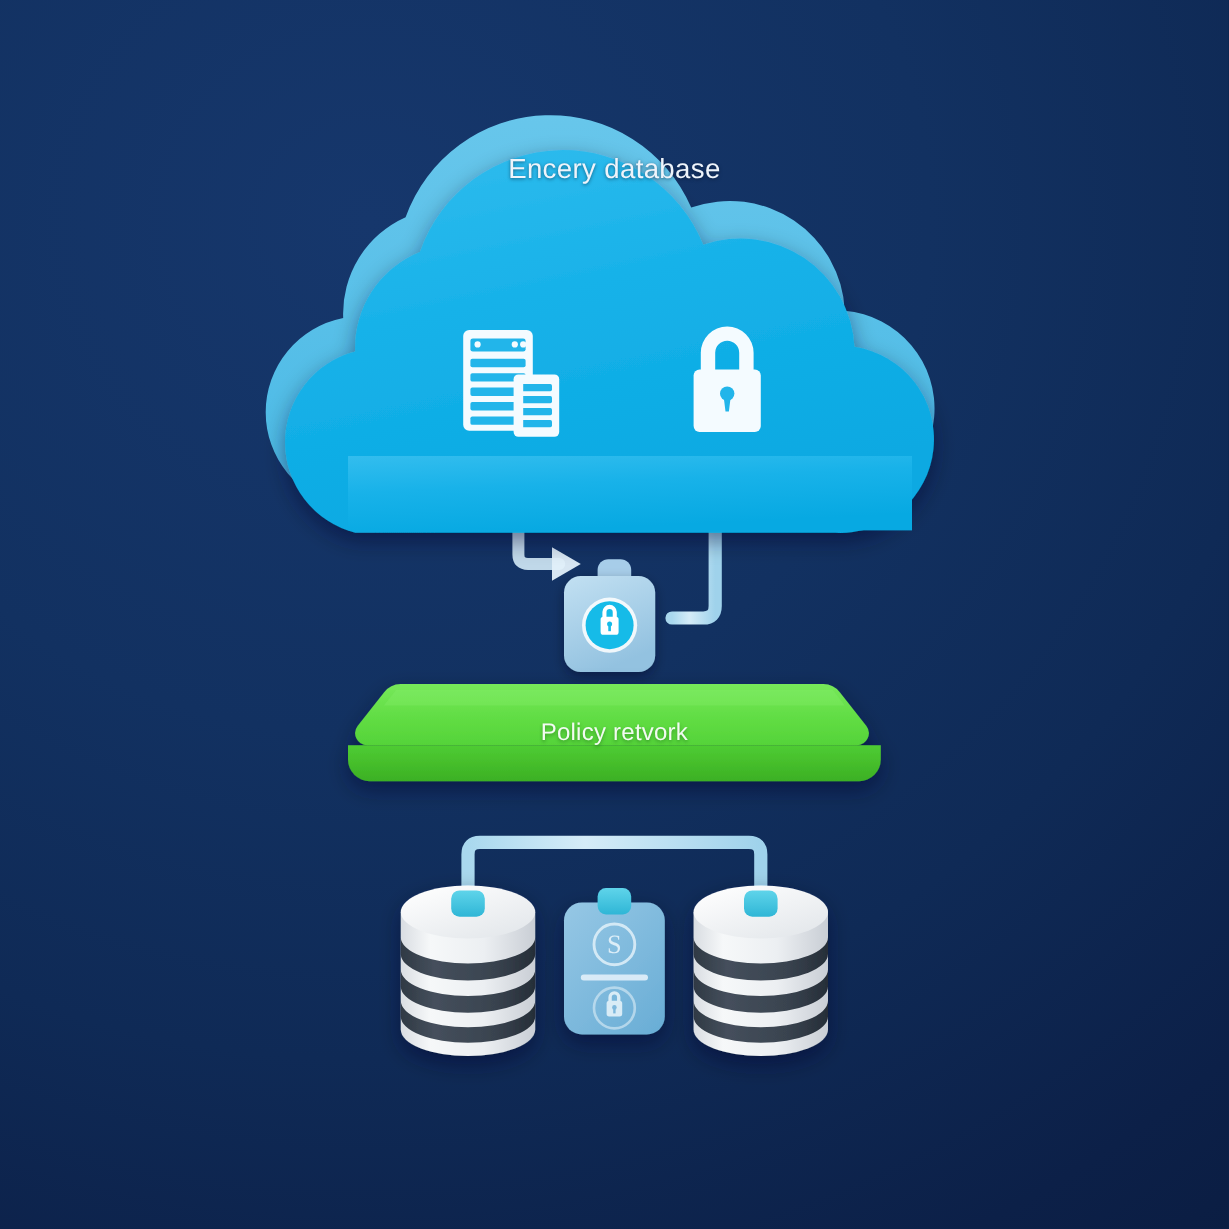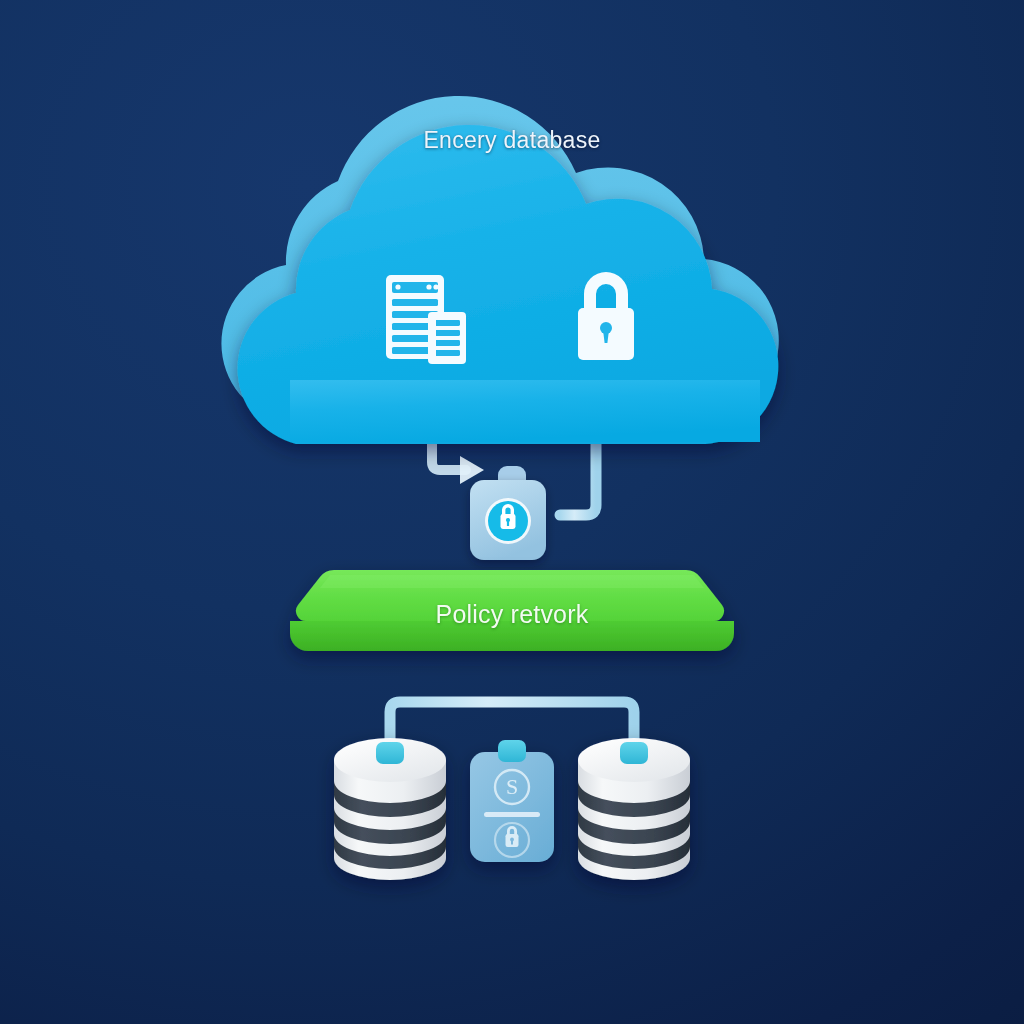--- a/index.html
+++ b/index.html
@@ -28,21 +28,21 @@
     user-select: none;
   }
   #title-label {
     left: 0; right: 0; top: 127px;
     font-size: 23px;
     letter-spacing: 0.3px;
     text-shadow: 0 1px 3px rgba(4,16,38,0.55);
   }
   #policy-label {
     left: 0; right: 0; top: 600px;
-    font-size: 25px;
+    font-size: 20px;
     color: #f2fbf1;
     letter-spacing: 0.2px;
     text-shadow: 0 1px 3px rgba(20,80,20,0.45);
   }
 </style>
 </head>
 <body>
 
 <div id="canvas">
 

